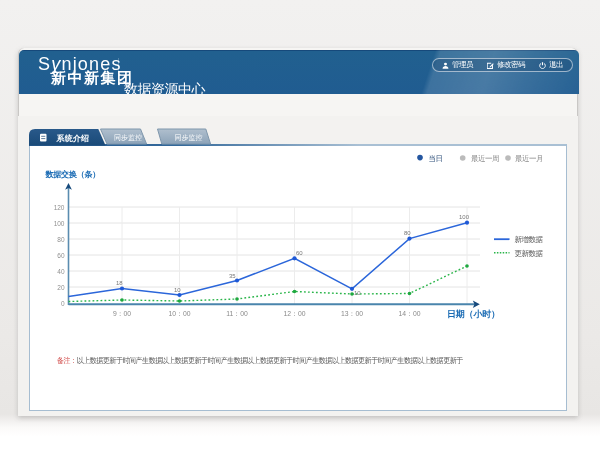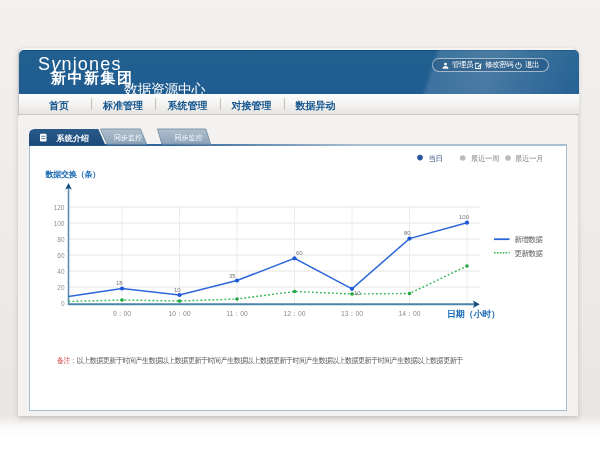--- a/index.html
+++ b/index.html
@@ -24,21 +24,21 @@
       linear-gradient(108deg, rgba(255,255,255,0) 72.5%, rgba(255,255,255,0.13) 73.5%, rgba(255,255,255,0.18) 83%, rgba(255,255,255,0.10) 91%, rgba(255,255,255,0.03) 100%),
       linear-gradient(180deg,#16497b 0, #16497b 1.5px, #21608f 1.5px, #205c91 100%);
     overflow:hidden;
   }
   .logo { position:absolute; left:19px; top:8.5px; width:74px; text-align:center; color:#fff; }
   .logo .en { font-size:18px; font-weight:400; letter-spacing:1.2px; line-height:13px; }
   .logo .cn { font-size:15px; font-weight:bold; letter-spacing:1.5px; line-height:12px; margin-top:1px; margin-left:13px; white-space:nowrap; }
   .hsep { position:absolute; left:99px; top:8.5px; width:1px; height:26px; background:rgba(255,255,255,0.22); }
   .htitle { position:absolute; left:105px; top:15.5px; font-size:14px; color:#fff; letter-spacing:-0.5px;margin-top:16px; }
   .pill {
-    position:absolute; left:413px; top:8.5px; width:117px; height:14px;
+    position:absolute; left:413px; top:8.5px; width:141px; height:14px;
     border:1px solid rgba(255,255,255,0.55); border-radius:8px;
     background:rgba(13,48,90,0.22);
     display:flex; align-items:center; justify-content:space-between;
     padding:0 9px; color:#fff; font-size:7.5px;
   }
   .pill span { display:flex; align-items:center; gap:3px; white-space:nowrap; letter-spacing:-0.5px; }
   
   .nav {
     position:absolute; left:0; top:46px; width:560px; height:21px;
     background:linear-gradient(180deg,#fefefe 0%, #f3f2f0 55%, #e6e4e1 100%);
@@ -81,31 +81,20 @@
         <span><svg width="7" height="7" viewBox="0 0 10 10">
             <path d="M1 2.5 h5 v-1.5 h-6.5 v9 h9 v-6.5 h-1.5 v5 h-6 z" fill="#fff"></path>
             <path d="M4 6.5 L8.6 1.9 L9.6 2.9 L5 7.5 L3.7 7.8 Z" fill="#fff"></path>
           </svg>修改密码</span>
         <span><svg width="7" height="7" viewBox="0 0 10 10">
             <path d="M5 0.5 v4" stroke="#fff" stroke-width="1.6" fill="none"></path>
             <path d="M3 1.8 a4 4 0 1 0 4 0" stroke="#fff" stroke-width="1.3" fill="none"></path>
           </svg>退出</span>
       </div>
     </div>
-    <div class="nav">
-      <b style="left:40px;">首页</b>
-      <i style="left:72px;"></i>
-      <b style="left:104px;">标准管理</b>
-      <i style="left:136px;"></i>
-      <b style="left:168.5px;">系统管理</b>
-      <i style="left:200.5px;"></i>
-      <b style="left:232.5px;">对接管理</b>
-      <i style="left:264.5px;"></i>
-      <b style="left:296.5px;">数据异动</b>
-    </div>
     <div class="content"></div>
   </div>
   <div class="panel"></div>
   <div class="topline"></div>
   <div class="remark"><b>备注：</b>以上数据更新于时间产生数据以上数据更新于时间产生数据以上数据更新于时间产生数据以上数据更新于时间产生数据以上数据更新于</div>
 
   <svg id="tabs" width="600" height="450" viewBox="0 0 600 450">
 
     <path d="M157.5 129 L205.8 129 L210.6 144 L161.8 144 Z" fill="url(#gtab)" stroke="#7f97ac" stroke-width="1"></path>
 

